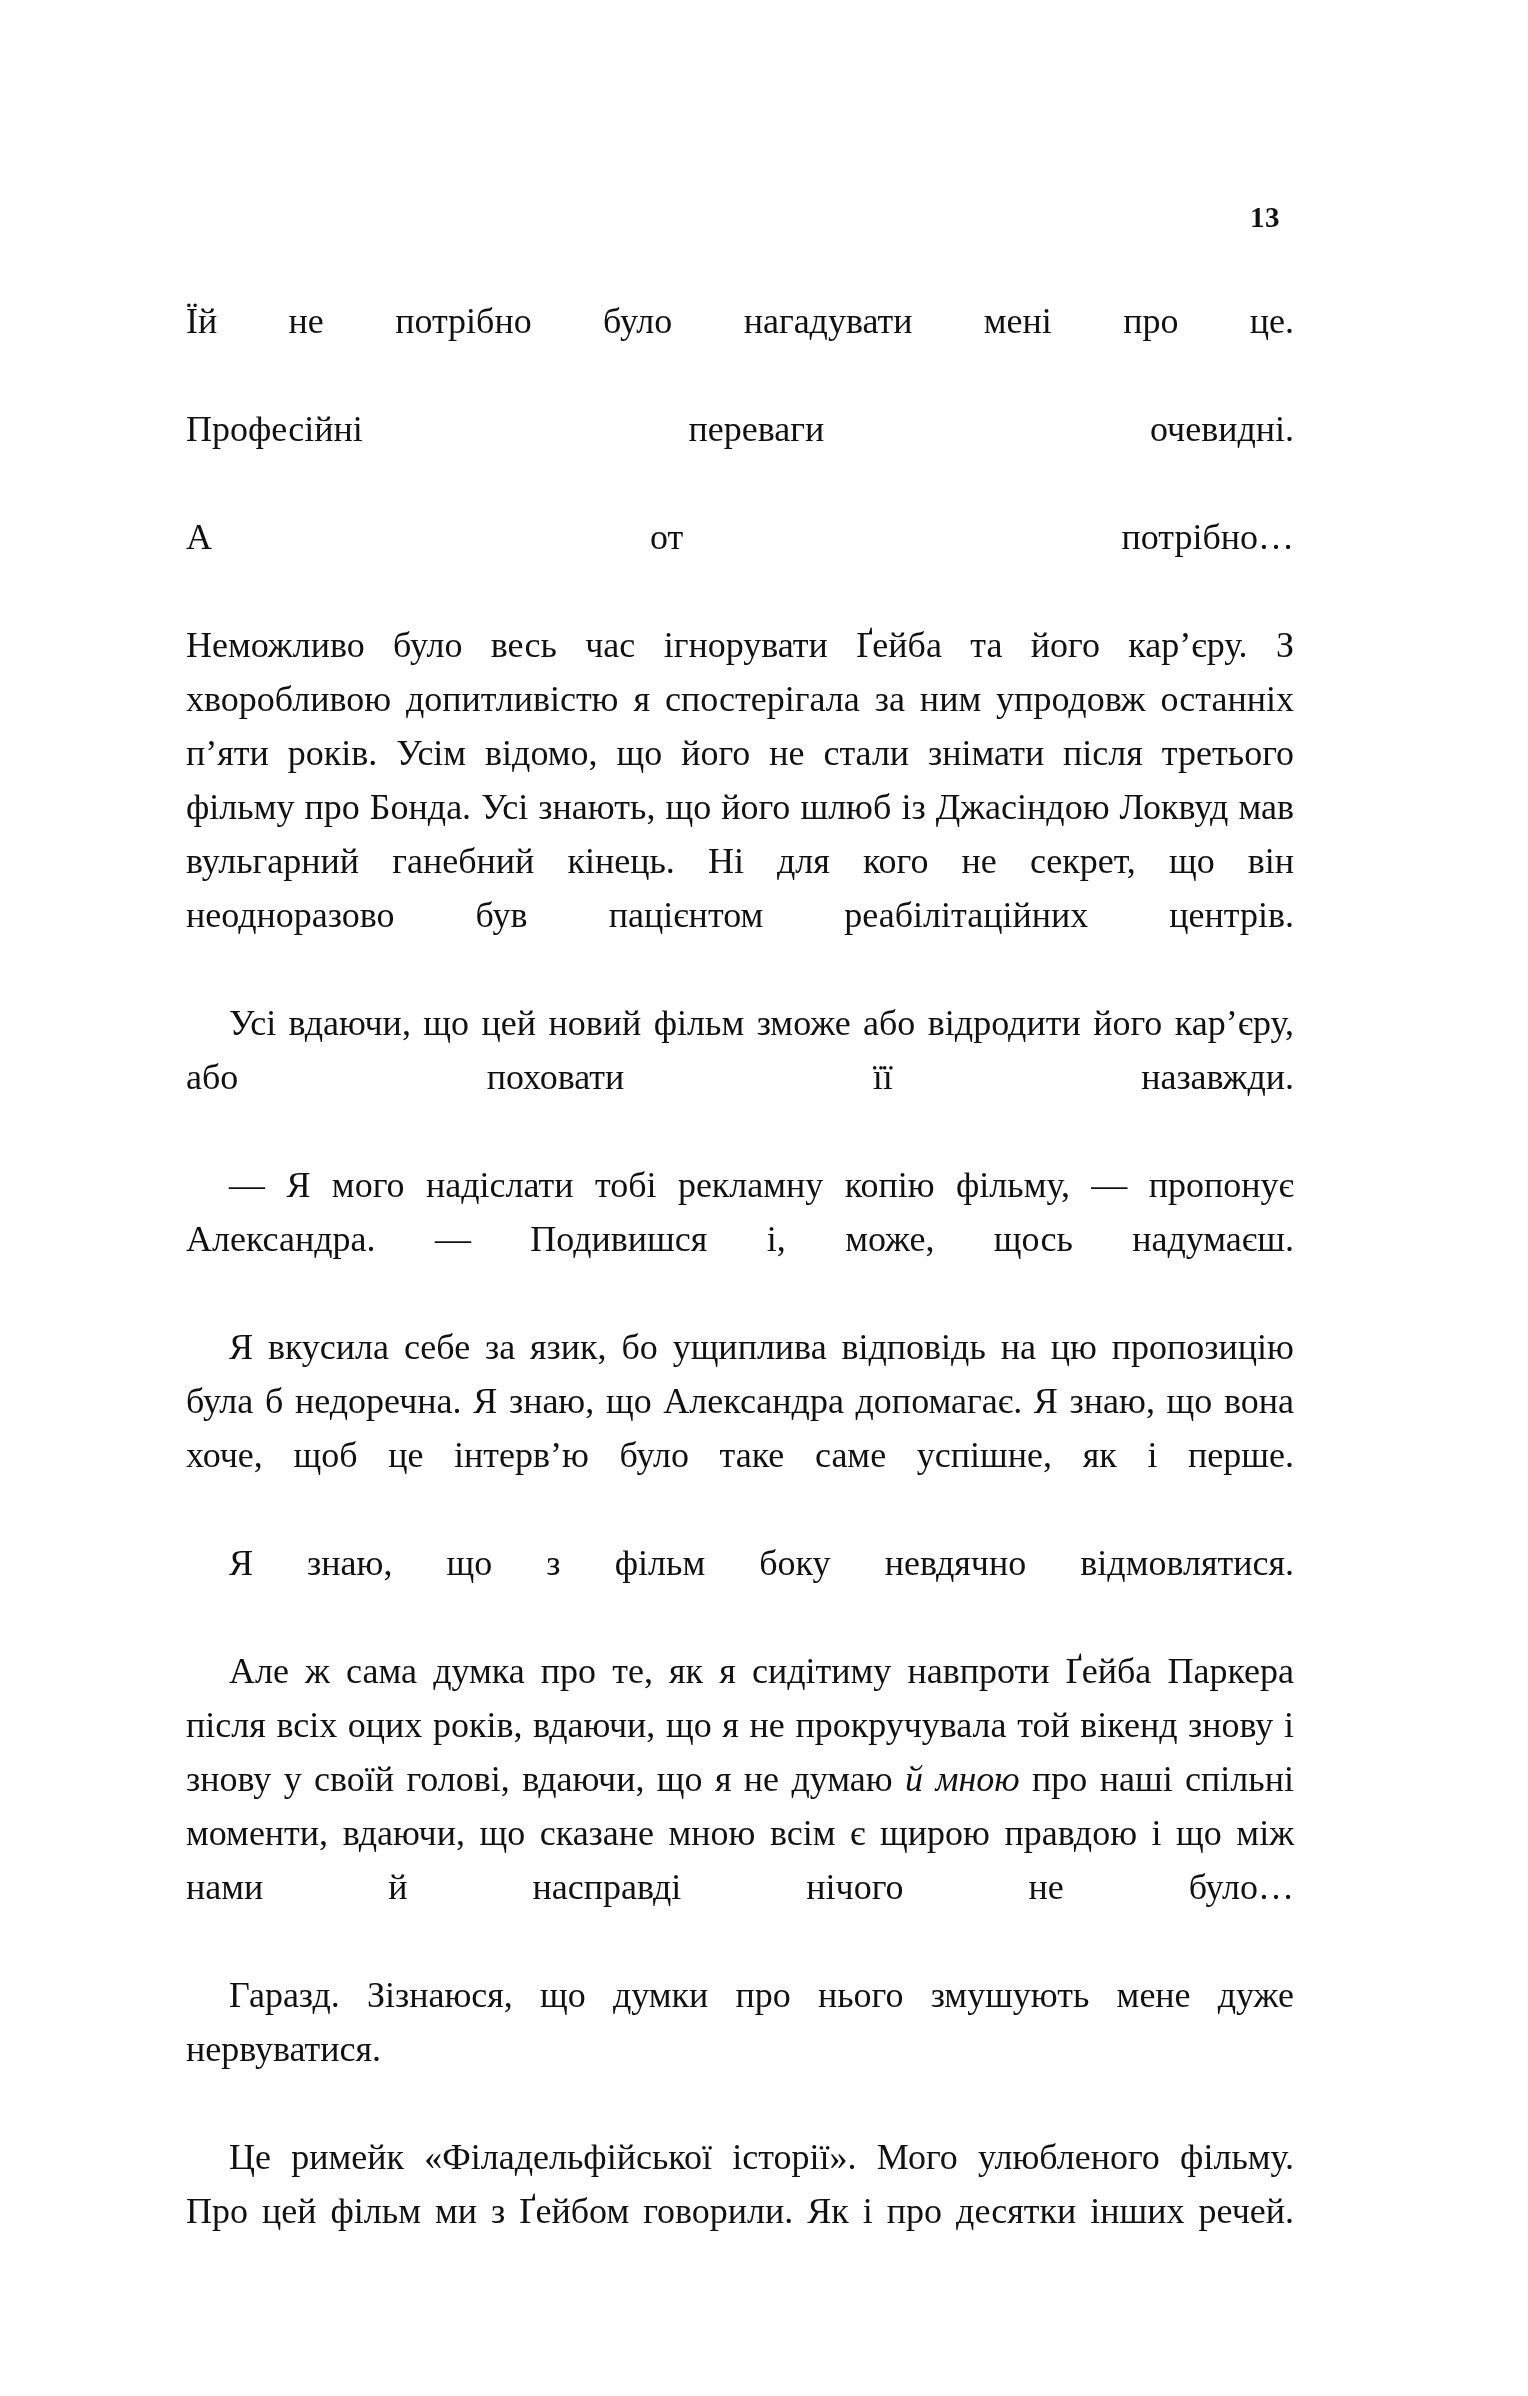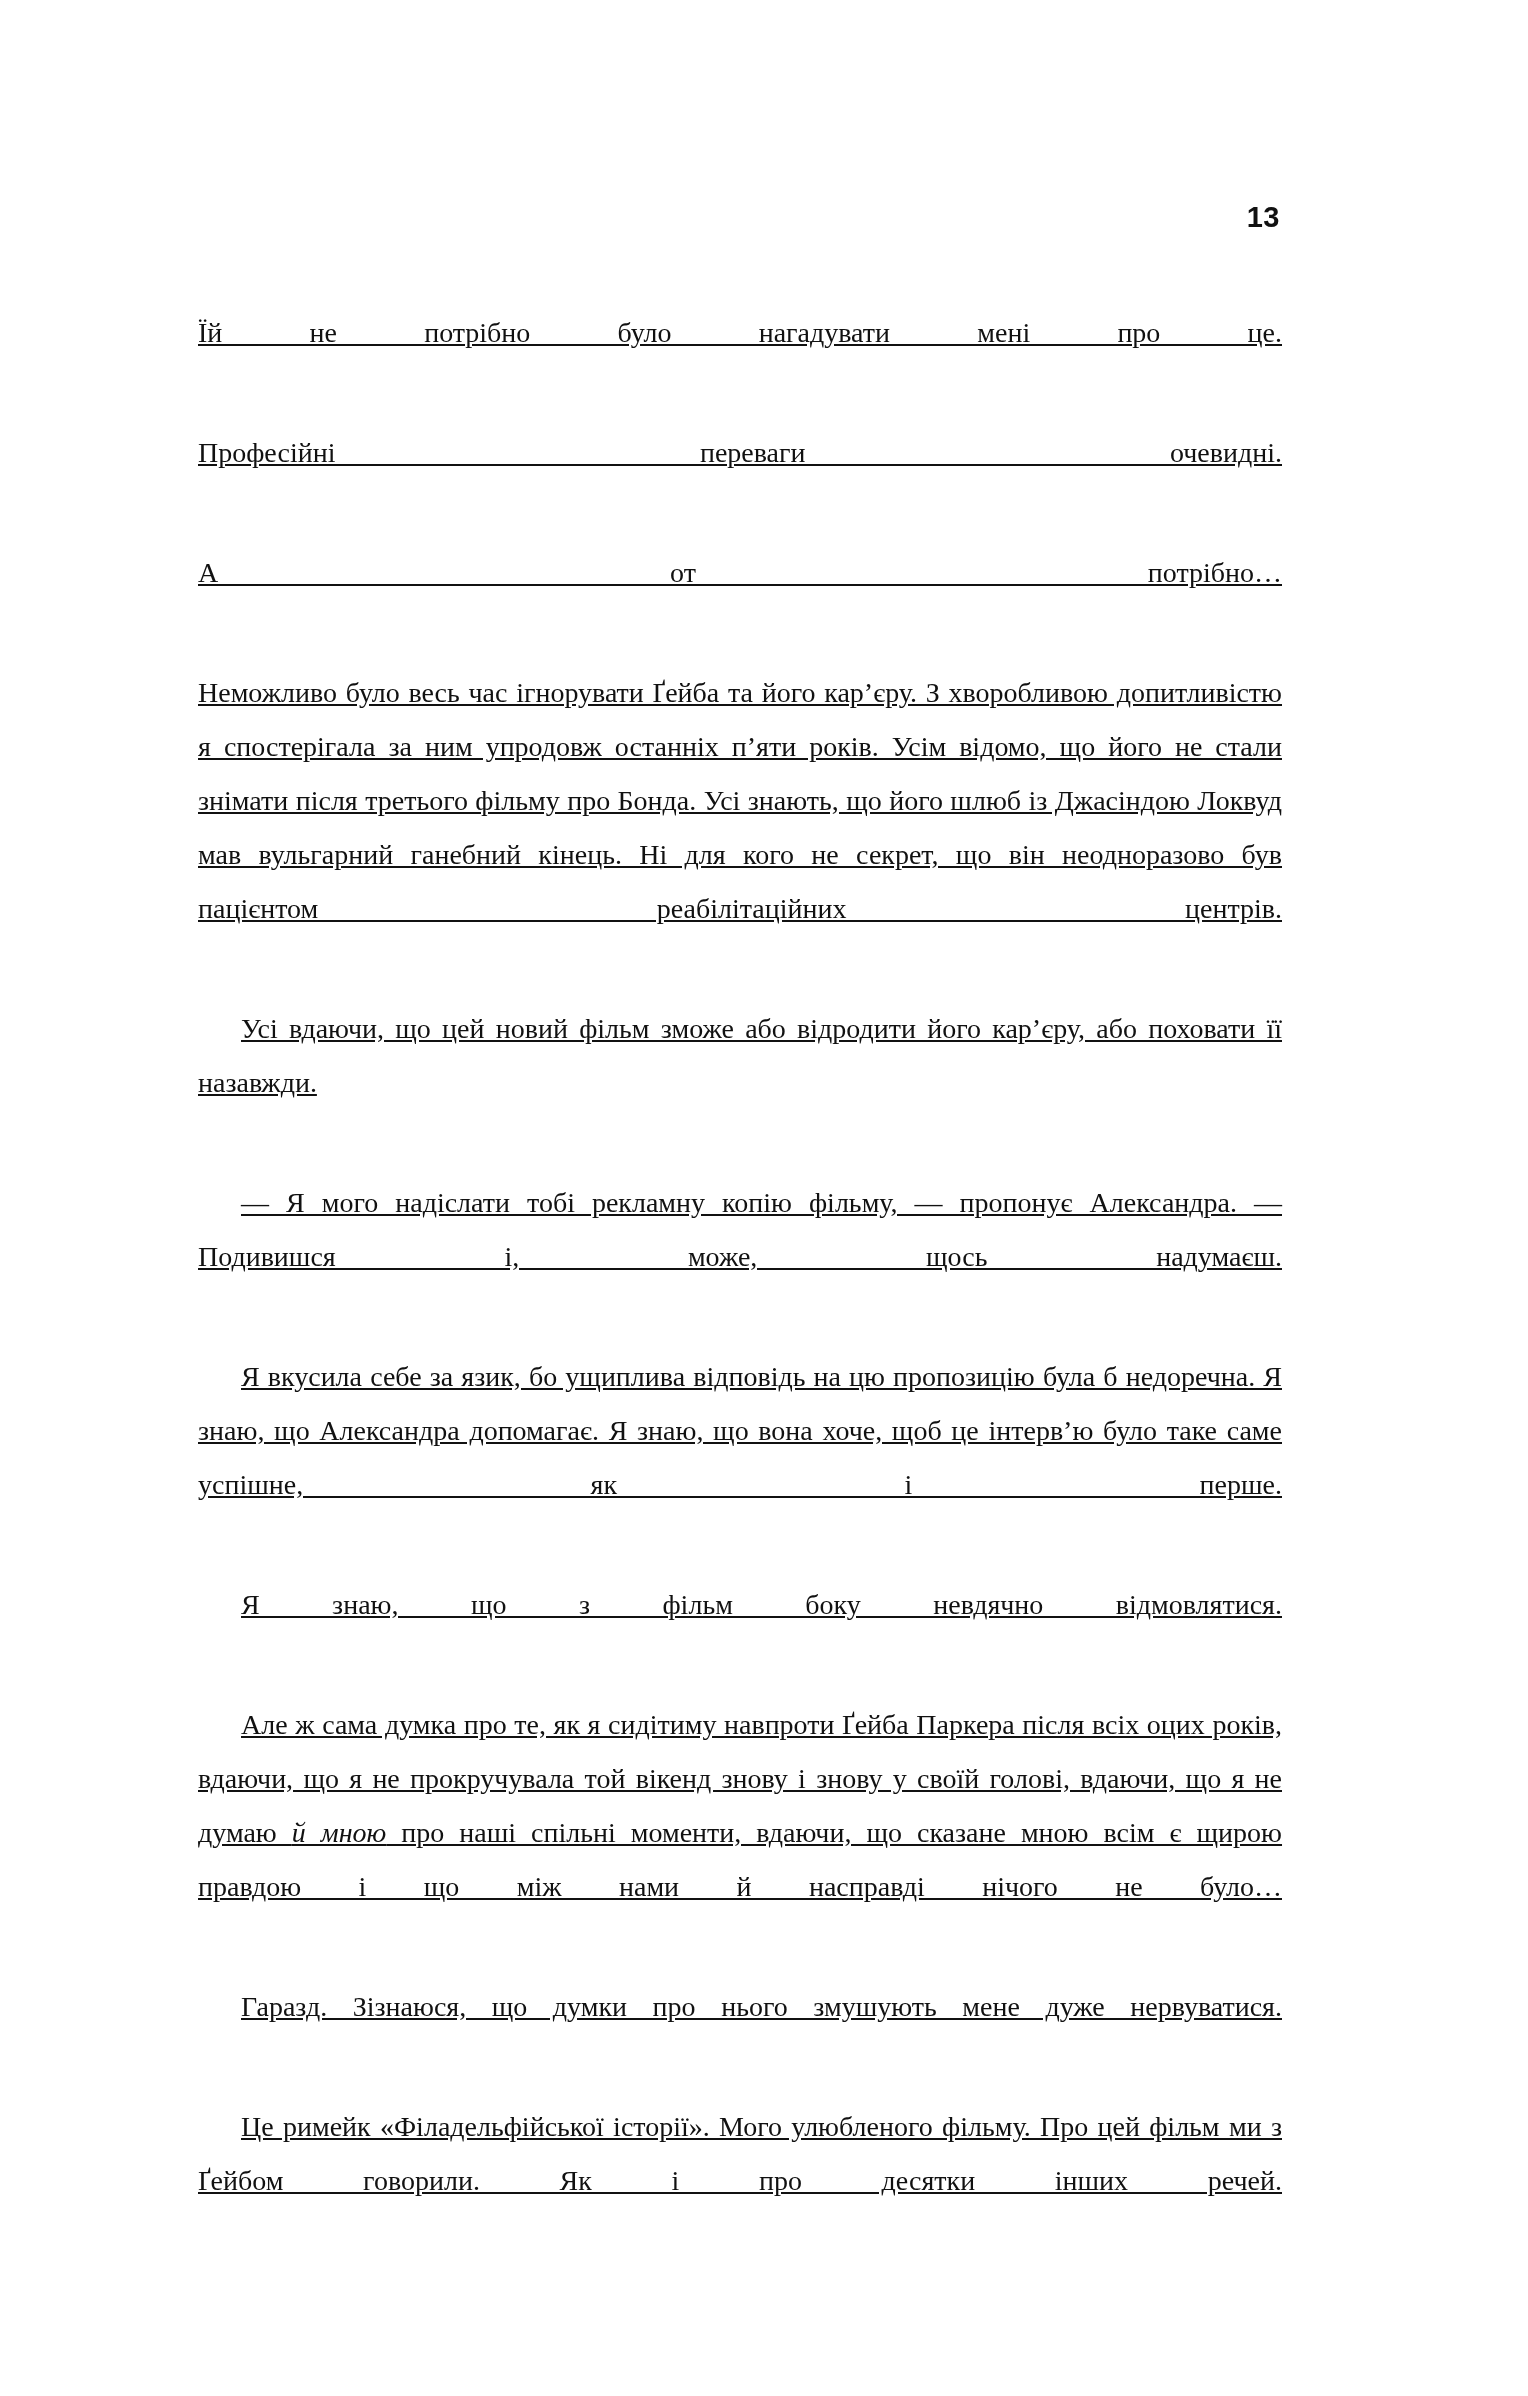--- a/index.html
+++ b/index.html
@@ -19,43 +19,42 @@
     width: 1528px;
     height: 2396px;
     box-sizing: border-box;
     background: #ffffff;
     overflow: hidden;
   }
   .page-number {
     position: absolute;
     top: 201px;
     right: 248px;
-    font-family: Liberation Sans, sans-serif;
+    font-family: Liberation Serif, serif;
     font-size: 29px;
     font-weight: 700;
     letter-spacing: 0.5px;
     color: #111111;
     text-align: right;
   }
   .text-block {
     position: absolute;
     top: 294px;
     left: 186px;
     width: 1108px;
   }
   p.para {
-    margin: 12px;
+    margin: 0;
     font-family: "Liberation Serif", serif;
-    font-size: 28px;
+    font-size: 36px;
     line-height: 54px;
     text-align: justify;
     text-justify: inter-word;
     color: #111111;
     hyphens: manual;
-    text-decoration: underline;
   }
   p.para.indent {
     text-indent: 43px;
   }
   
   p.para::after {
     content: "";
     display: inline-block;
     width: 100%;
   }

